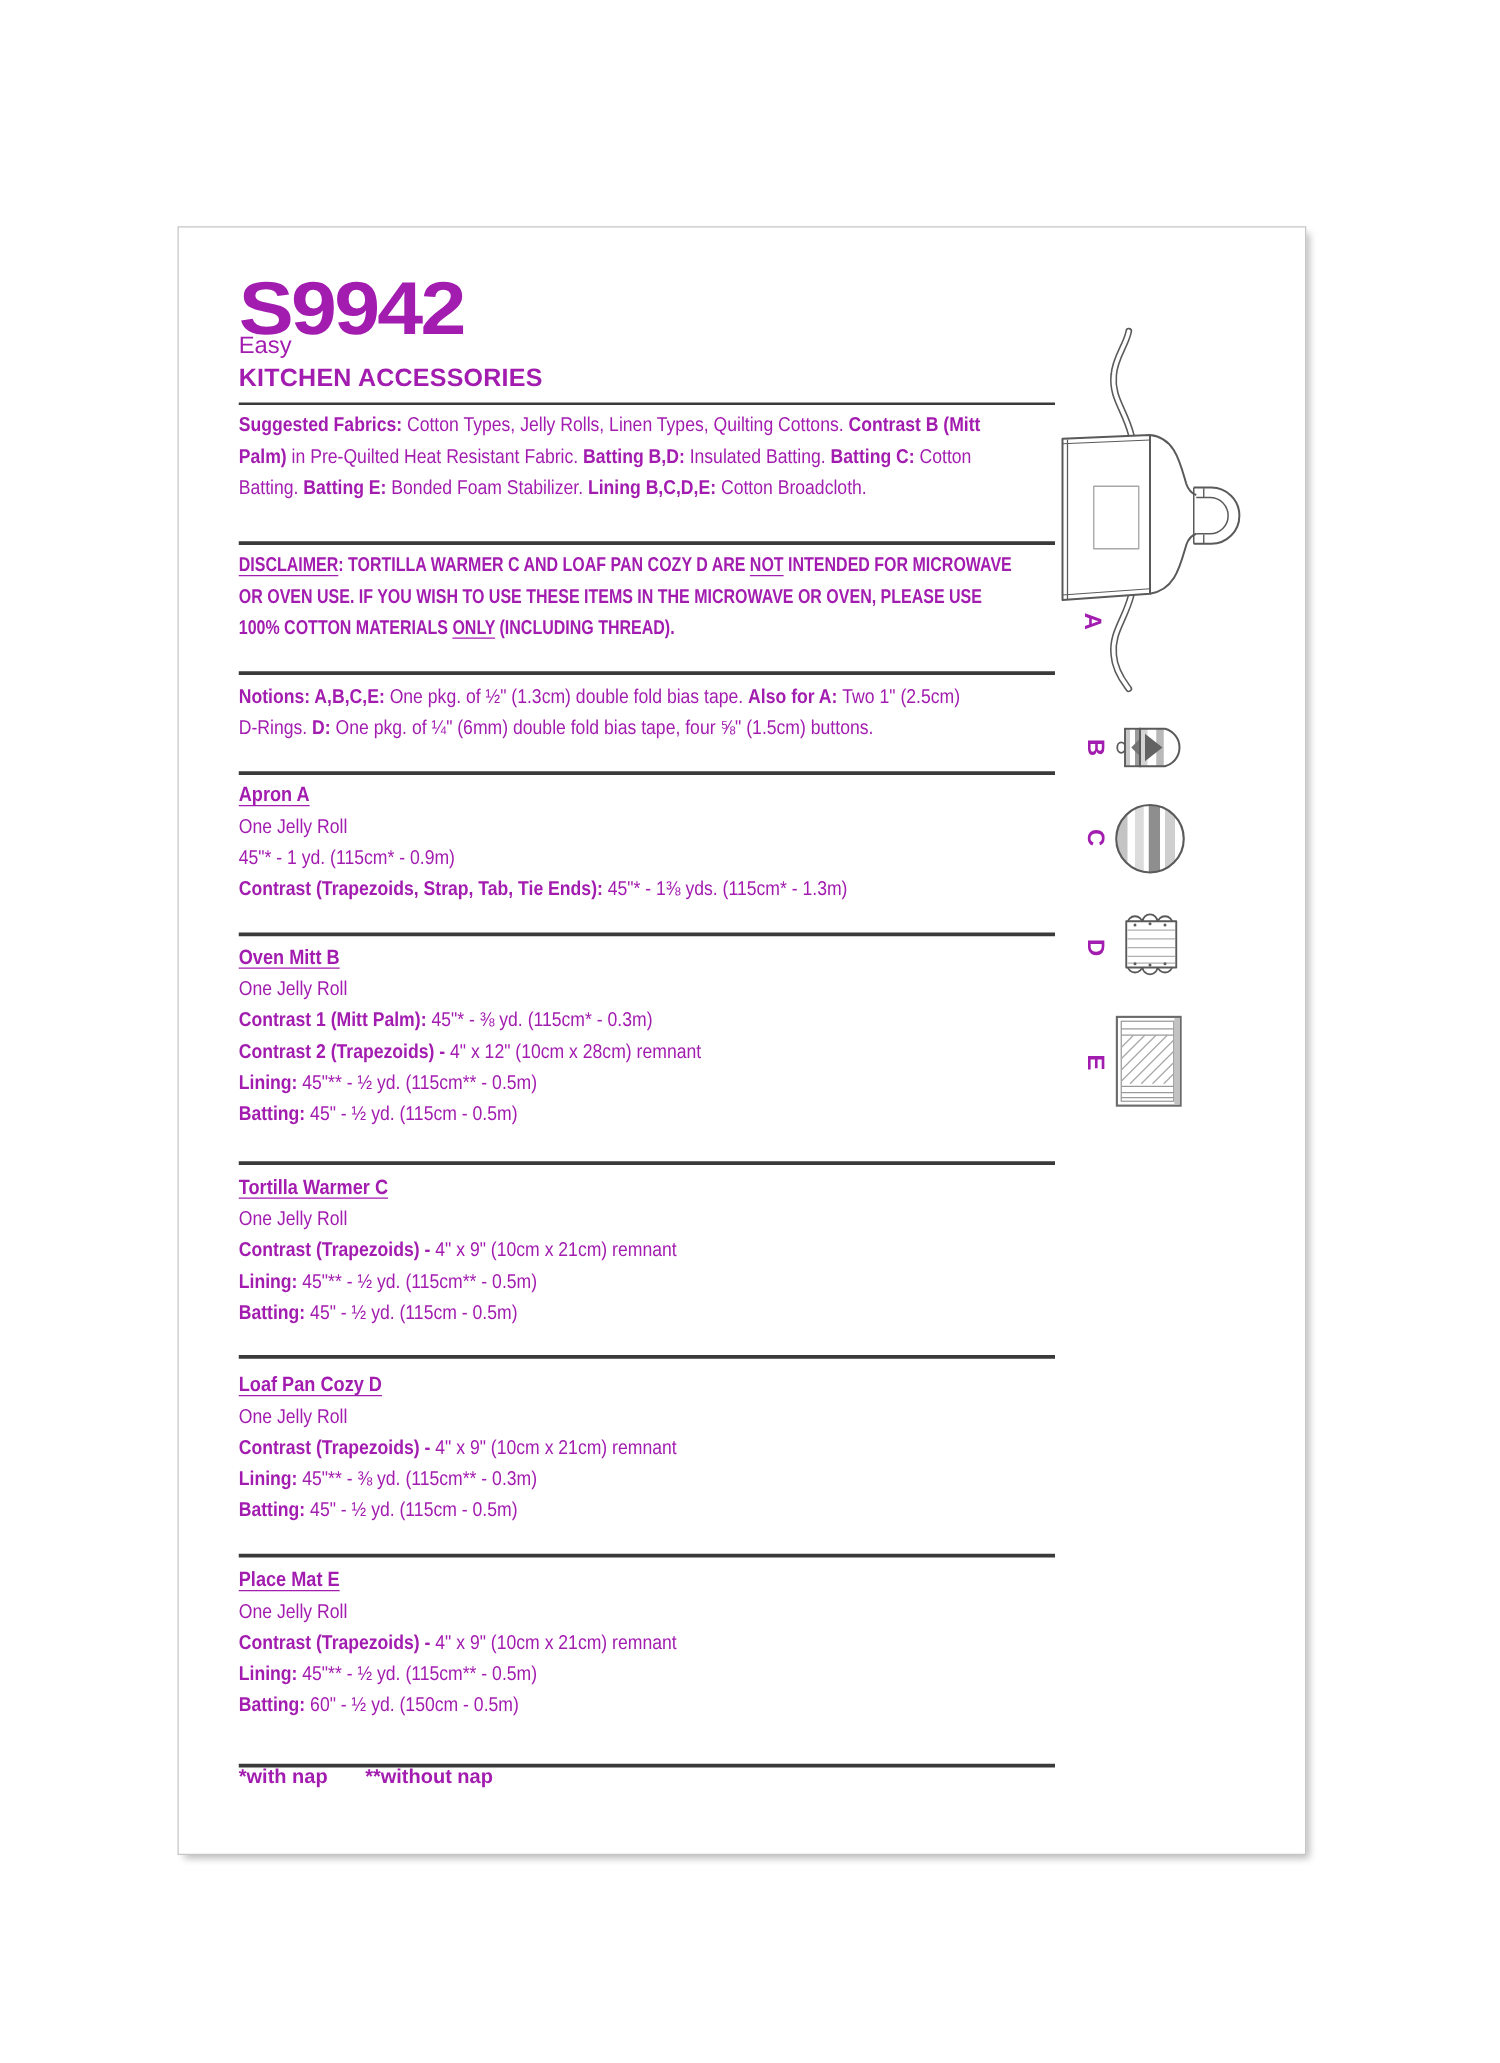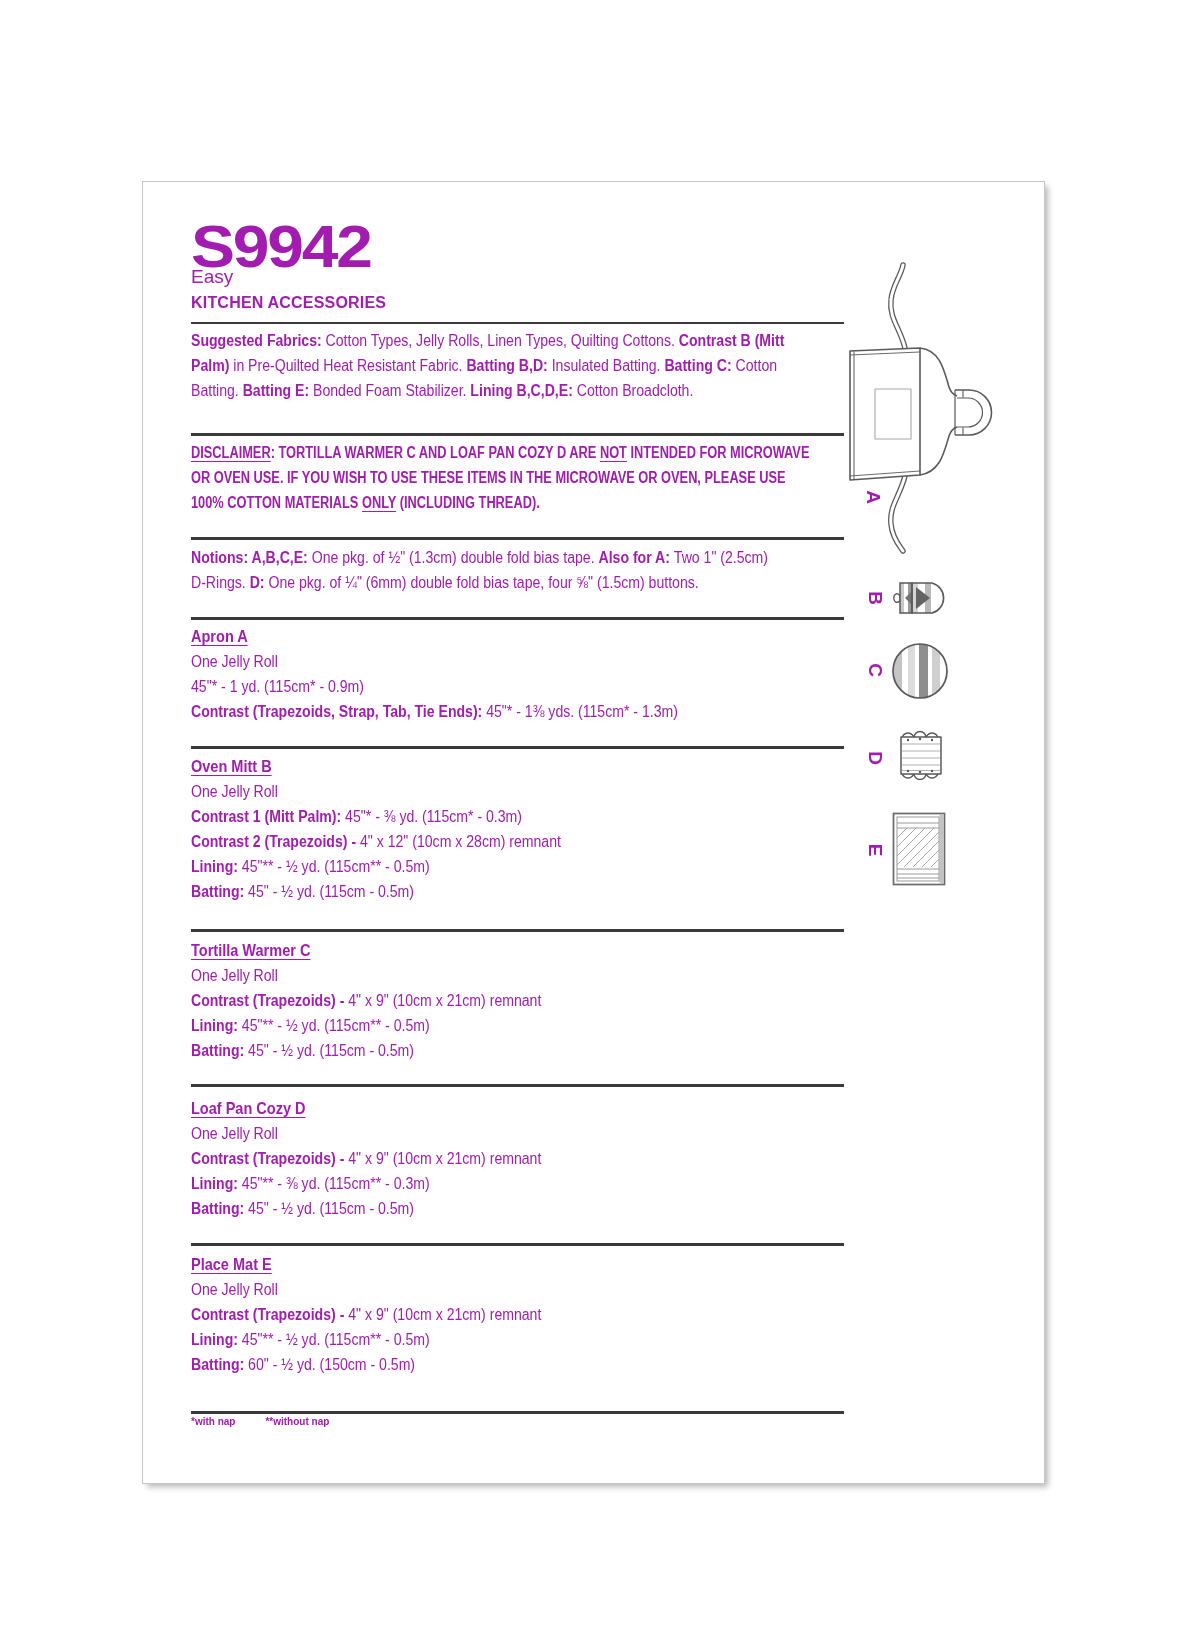--- a/index.html
+++ b/index.html
@@ -6,30 +6,30 @@
   .canvas{position:relative;width:1108px;height:1650px;background:#ffffff;overflow:hidden;
           font-family:Liberation Sans, sans-serif;color:#a21caf;}
   .sheet{position:absolute;left:142px;top:181px;width:901px;height:1301px;background:#fff;
          border:1px solid #c6c6c6;box-shadow:4px 4px 6px -1px rgba(0,0,0,0.28);}
   .block{position:absolute;left:48px;transform-origin:0 0;}
   .cond{transform:scaleX(0.88);}
   .cond2{transform:scaleX(0.80);}
   .title{top:34px;font-size:60px;line-height:62px;font-weight:bold;letter-spacing:-2px;
          transform:scaleX(1.10);transform-origin:0 0;}
   .easy{top:84px;width:653px;text-align:left;font-size:19px;line-height:22px;}
-  .category{top:112px;font-size:16px;line-height:18px;font-weight:bold;letter-spacing:0.2px;}
+  .category{top:112px;font-size:20px;line-height:18px;font-weight:bold;letter-spacing:0.2px;}
   .rule{position:absolute;left:48px;width:653px;height:3px;background:#3a3a3a;}
   .rule.thin{height:2px;}
   .line{line-height:25px;font-size:16px;white-space:nowrap;}
   .disc .line{font-size:16px;font-weight:bold;}
   .sec-heading{line-height:25px;font-size:16.5px;font-weight:bold;text-decoration:underline;
                text-underline-offset:3px;white-space:nowrap;}
   .b{font-weight:bold;}
   .u{text-decoration:underline;text-underline-offset:3px;}
-  .footnote{top:1231px;font-size:10px;font-weight:bold;line-height:18px;}
+  .footnote{top:1231px;font-size:16px;font-weight:bold;line-height:18px;}
   .footnote span{margin-right:30px;}
   .view-label{position:absolute;width:22px;height:22px;display:flex;align-items:center;
               justify-content:center;font-size:19px;font-weight:bold;transform:rotate(90deg);}
   .illus{position:absolute;}
 </style>
 </head>
 <body>
 
 <div class="canvas">
   <div class="sheet">

